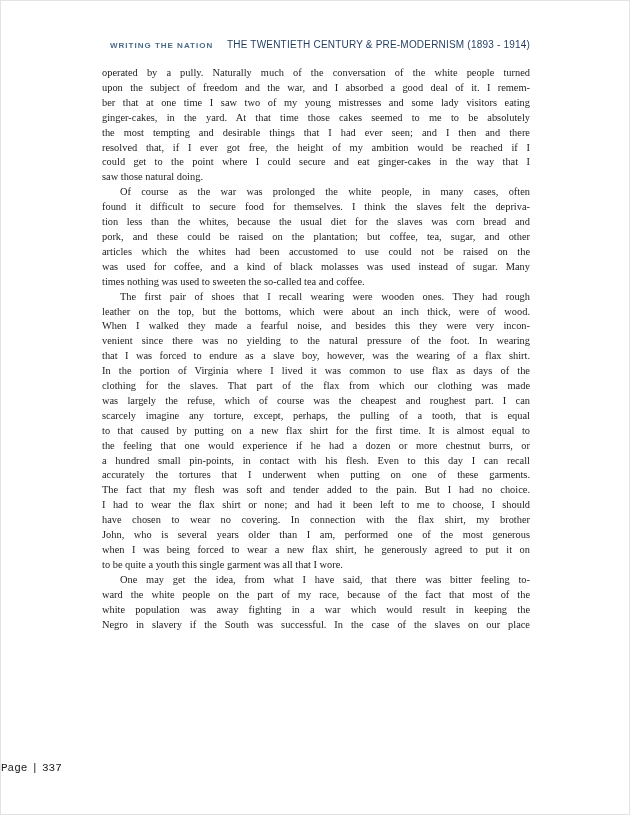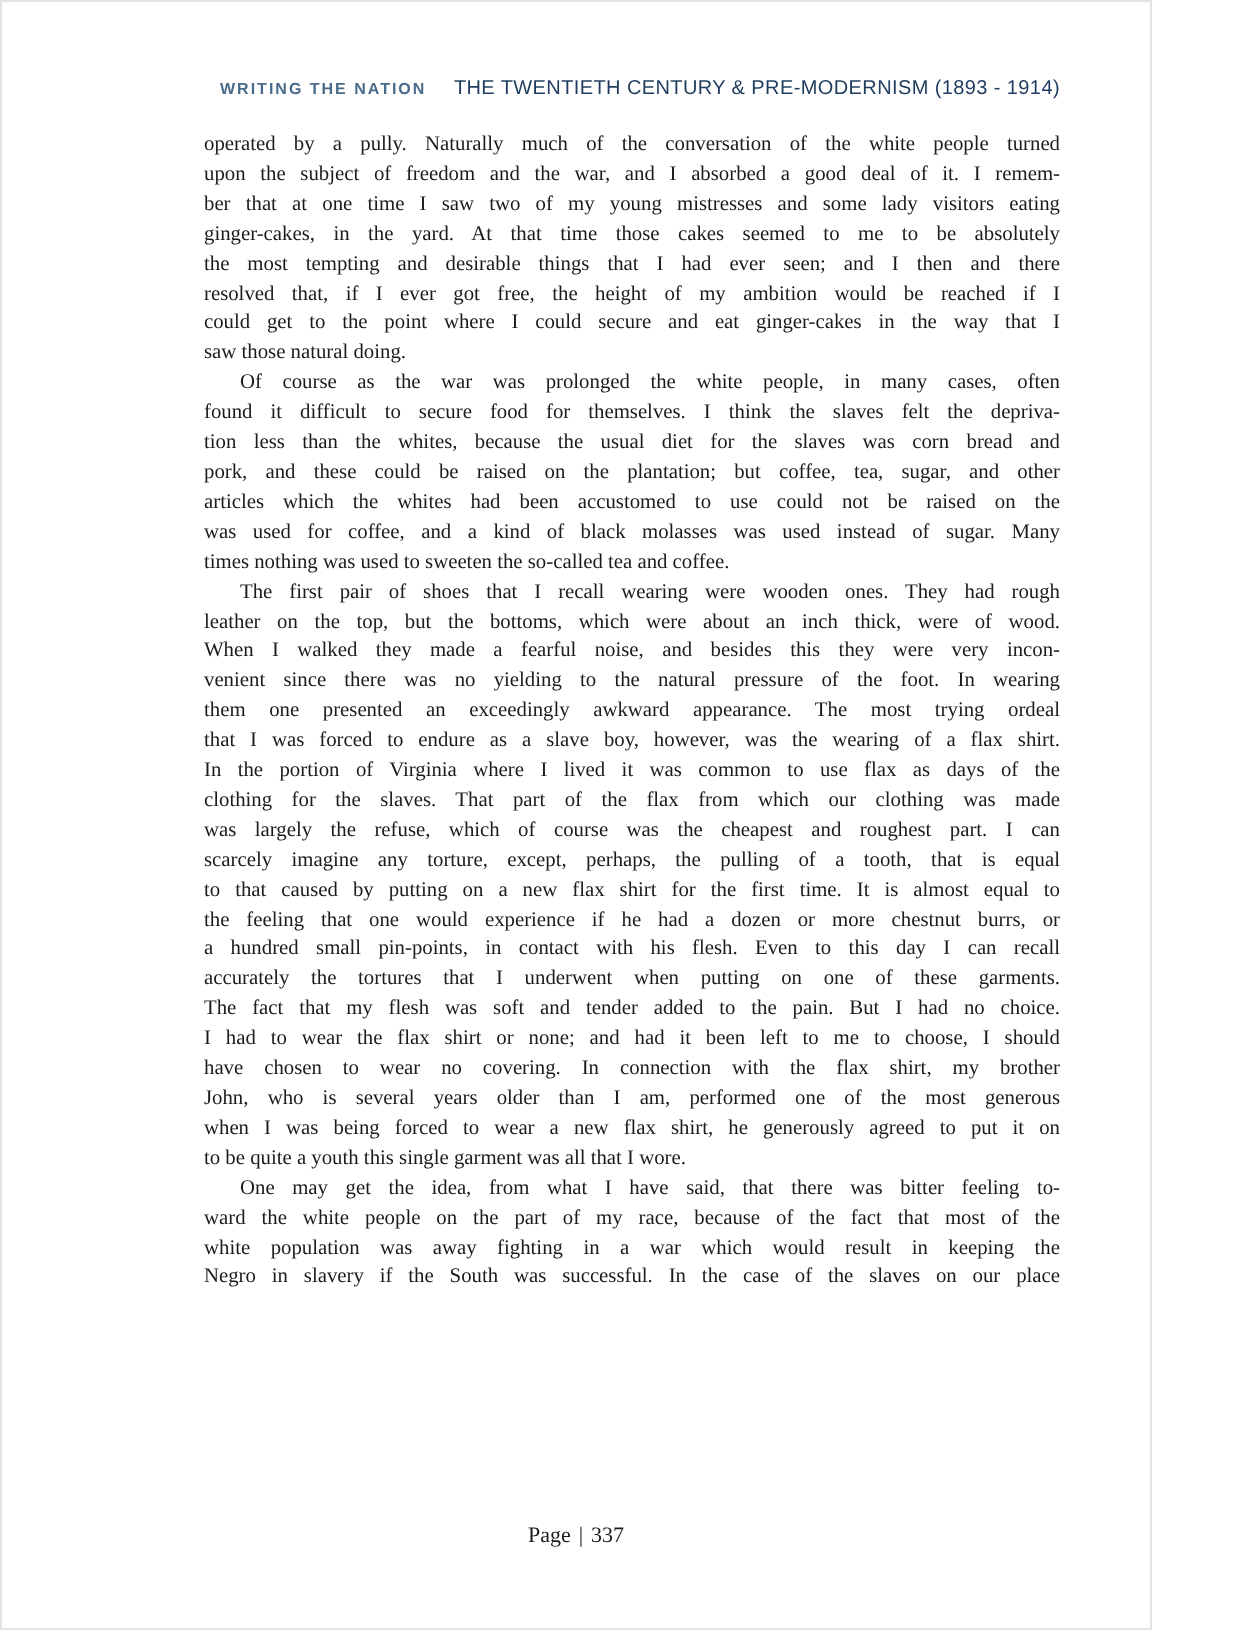--- a/index.html
+++ b/index.html
@@ -1,19 +1,19 @@
 <!DOCTYPE html>
 <html><head>
 <meta charset="utf-8">
 <style>
   * { margin: 0; padding: 0; box-sizing: border-box; }
   html, body { background: #ffffff; }
   .page {
     position: relative;
-    width: 576px;
+    width: 630px;
     height: 815px;
     background: #ffffff;
     border: 1px solid #e3e3e3;
     overflow: hidden;
     font-family: "Liberation Serif", "DejaVu Serif", serif;
   }
   .content {
     position: absolute;
     left: 101px;
     top: 38px;
@@ -52,23 +52,23 @@
     text-align-last: left;
   }
   .line.indent {
     text-indent: 18px;
   }
   .footer {
     position: absolute;
     left: 0;
     right: 0;
     top: 761px;
-    text-align: center;
     font-size: 11px;
     color: #1b1b1b;
+    font-family: Liberation Mono, monospace;
   }
   .footer .sep { padding: 0 4px; }
 </style>
 </head>
 <body>
 
 <div class="page">
   <div class="content">
     <div class="header">
       <span class="course-label">WRITING THE NATION</span>
@@ -87,21 +87,20 @@
         <div class="line">found it difficult to secure food for themselves. I think the slaves felt the depriva-</div>
         <div class="line">tion less than the whites, because the usual diet for the slaves was corn bread and</div>
         <div class="line">pork, and these could be raised on the plantation; but coffee, tea, sugar, and other</div>
         <div class="line">articles which the whites had been accustomed to use could not be raised on the</div>
         <div class="line">was used for coffee, and a kind of black molasses was used instead of sugar. Many</div>
         <div class="line last">times nothing was used to sweeten the so-called tea and coffee.</div>
         <div class="line indent">The first pair of shoes that I recall wearing were wooden ones. They had rough</div>
         <div class="line">leather on the top, but the bottoms, which were about an inch thick, were of wood.</div>
         <div class="line">When I walked they made a fearful noise, and besides this they were very incon-</div>
         <div class="line">venient since there was no yielding to the natural pressure of the foot. In wearing</div>
-        <div class="line">them one presented an exceedingly awkward appearance. The most trying ordeal</div>
         <div class="line">that I was forced to endure as a slave boy, however, was the wearing of a flax shirt.</div>
         <div class="line">In the portion of Virginia where I lived it was common to use flax as days of the</div>
         <div class="line">clothing for the slaves. That part of the flax from which our clothing was made</div>
         <div class="line">was largely the refuse, which of course was the cheapest and roughest part. I can</div>
         <div class="line">scarcely imagine any torture, except, perhaps, the pulling of a tooth, that is equal</div>
         <div class="line">to that caused by putting on a new flax shirt for the first time. It is almost equal to</div>
         <div class="line">the feeling that one would experience if he had a dozen or more chestnut burrs, or</div>
         <div class="line">a hundred small pin-points, in contact with his flesh. Even to this day I can recall</div>
         <div class="line">accurately the tortures that I underwent when putting on one of these garments.</div>
         <div class="line">The fact that my flesh was soft and tender added to the pain. But I had no choice.</div>

